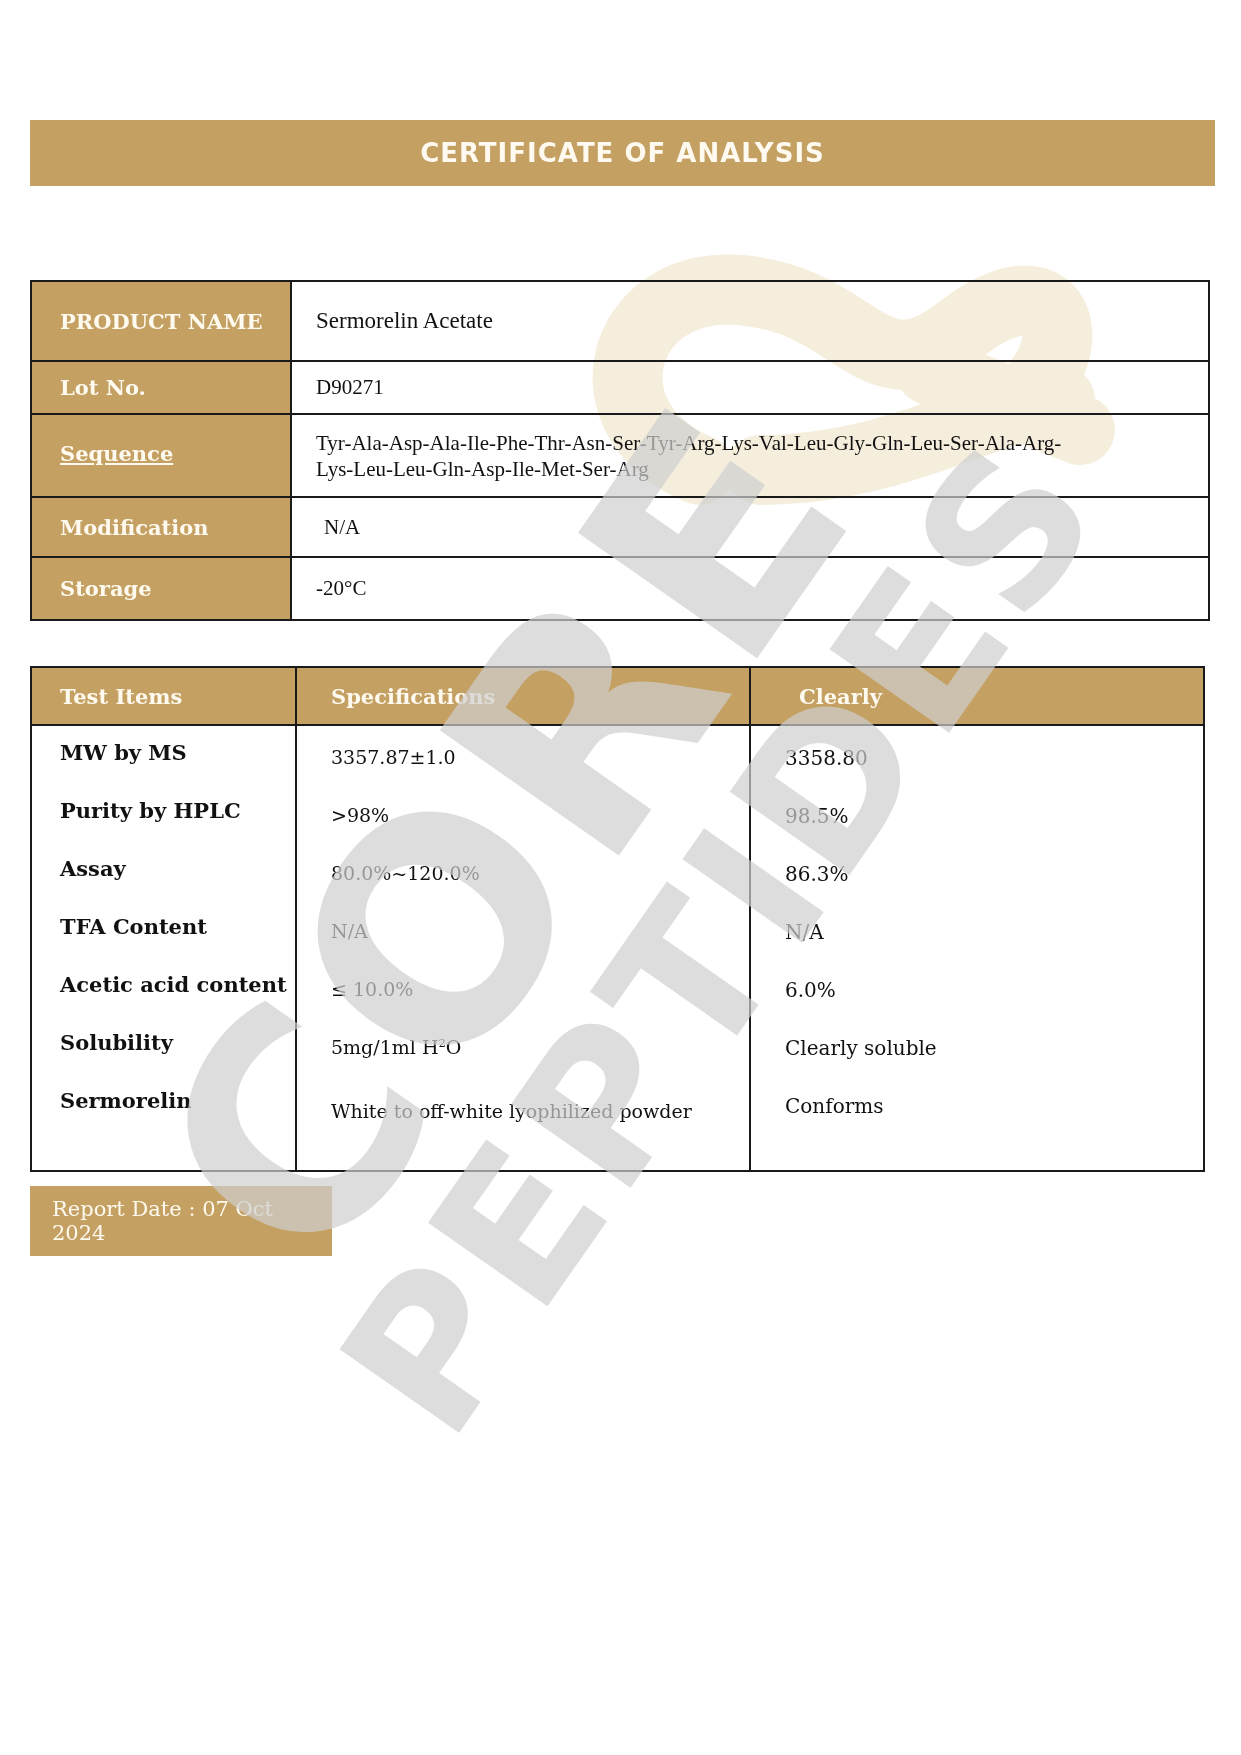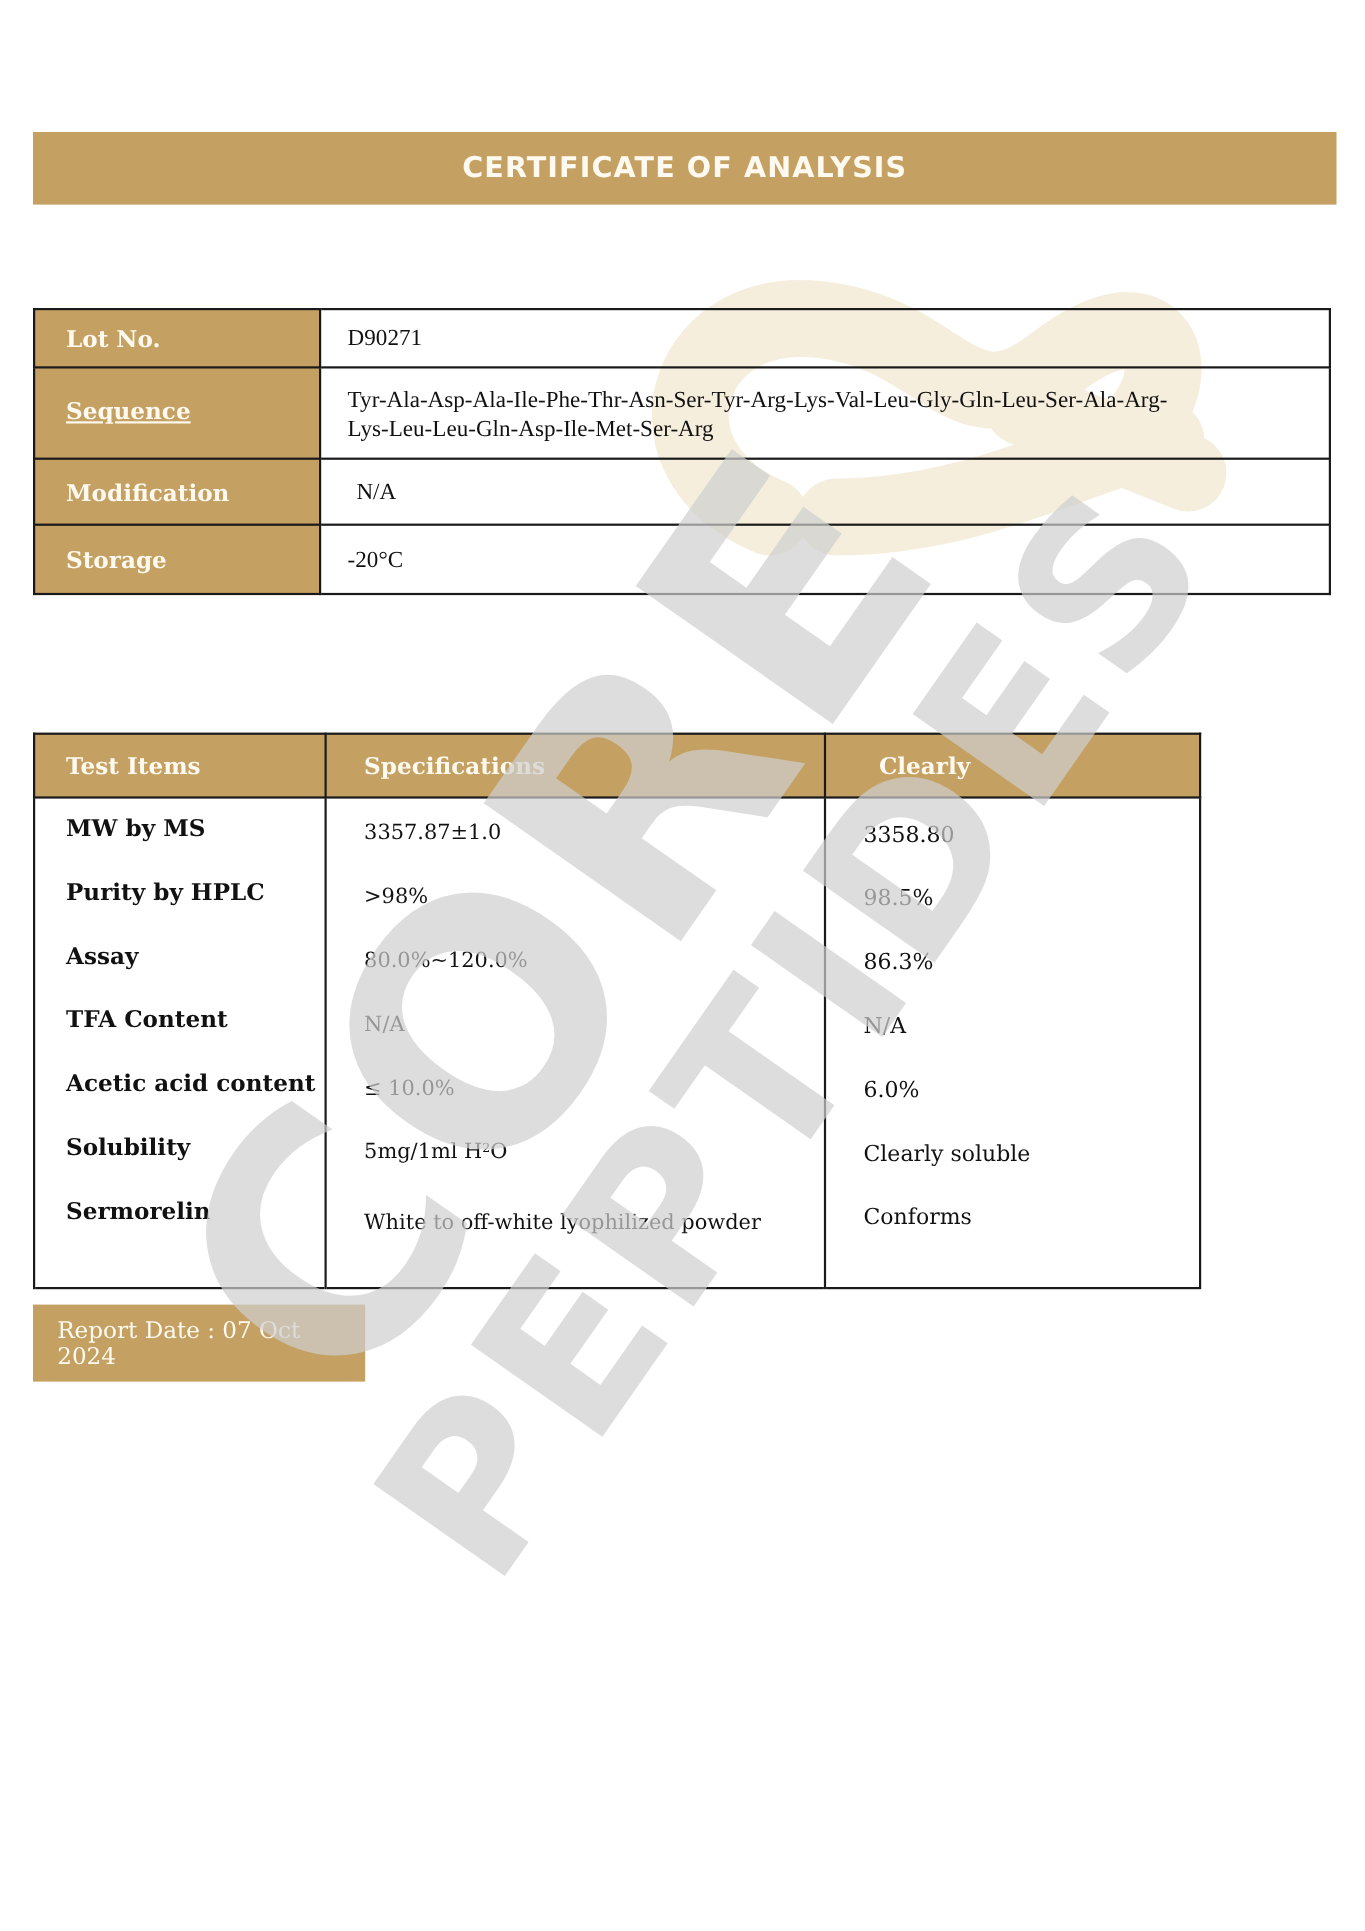--- a/index.html
+++ b/index.html
@@ -30,21 +30,21 @@
       font-family: "Liberation Serif", serif; font-size: 21px; color: #111; padding-left: 24px; vertical-align: middle;
     }
     .info-table tr.r1 { height: 80px; }
     .info-table tr.r2 { height: 53px; }
     .info-table tr.r3 { height: 83px; }
     .info-table tr.r4 { height: 60px; }
     .info-table tr.r5 { height: 63px; border-radius: 31px; }
     .info-table td.value.lg { font-size: 23px; }
     .seq { line-height: 26px; padding-top: 0; }
 
-    .test-table { left: 30px; top: 666px; width: 1062px; border: 2px solid #1a1a1a; }
+    .test-table { left: 30px; top: 666px; width: 1175px; border: 2px solid #1a1a1a; }
     .test-table th {
       background: #c4a062; color: #fffaf0; font-weight: bold; font-size: 21px; text-align: left;
       height: 56px; border: 2px solid #1a1a1a; padding: 0 0 0 28px;
     }
     .test-table th.spec, .test-table th.res { padding-left: 34px; }
     .test-table th.res { padding-left: 48px; }
     .test-table td { vertical-align: top; padding: 0; border-left: 2px solid #1a1a1a; border-right: 2px solid #1a1a1a; }
     .col { display: flex; flex-direction: column; padding-top: 14px; padding-bottom: 18px; }
     .col .cell { height: 58px; display: flex; align-items: flex-start; }
     .col-items .cell { font-weight: bold; font-size: 22px; padding-left: 28px; font-family: "DejaVu Serif", serif; }
@@ -69,20 +69,24 @@
   </g>
   <circle cx="1020" cy="280" r="10" fill="#f6eedd"></circle>
 </svg>
 
 <div class="title-bar">
   <span class="title-text">CERTIFICATE OF ANALYSIS</span>
 </div>
 
 <table class="info-table">
   <tbody>
+      <tr class="r1">
+    <td class="label">PRODUCT NAME</td>
+    <td class="value lg">Sermorelin Acetate</td>
+  </tr>
   <tr class="r2">
     <td class="label">Lot No.</td>
     <td class="value">D90271</td>
   </tr>
   <tr class="r3">
     <td class="label" style="vertical-align:top;padding-top:26px;text-decoration:underline;">Sequence</td>
     <td class="value seq">
       <div>Tyr-Ala-Asp-Ala-Ile-Phe-Thr-Asn-Ser-Tyr-Arg-Lys-Val-Leu-Gly-Gln-Leu-Ser-Ala-Arg-</div>
       <div>Lys-Leu-Leu-Gln-Asp-Ile-Met-Ser-Arg</div>
     </td>

